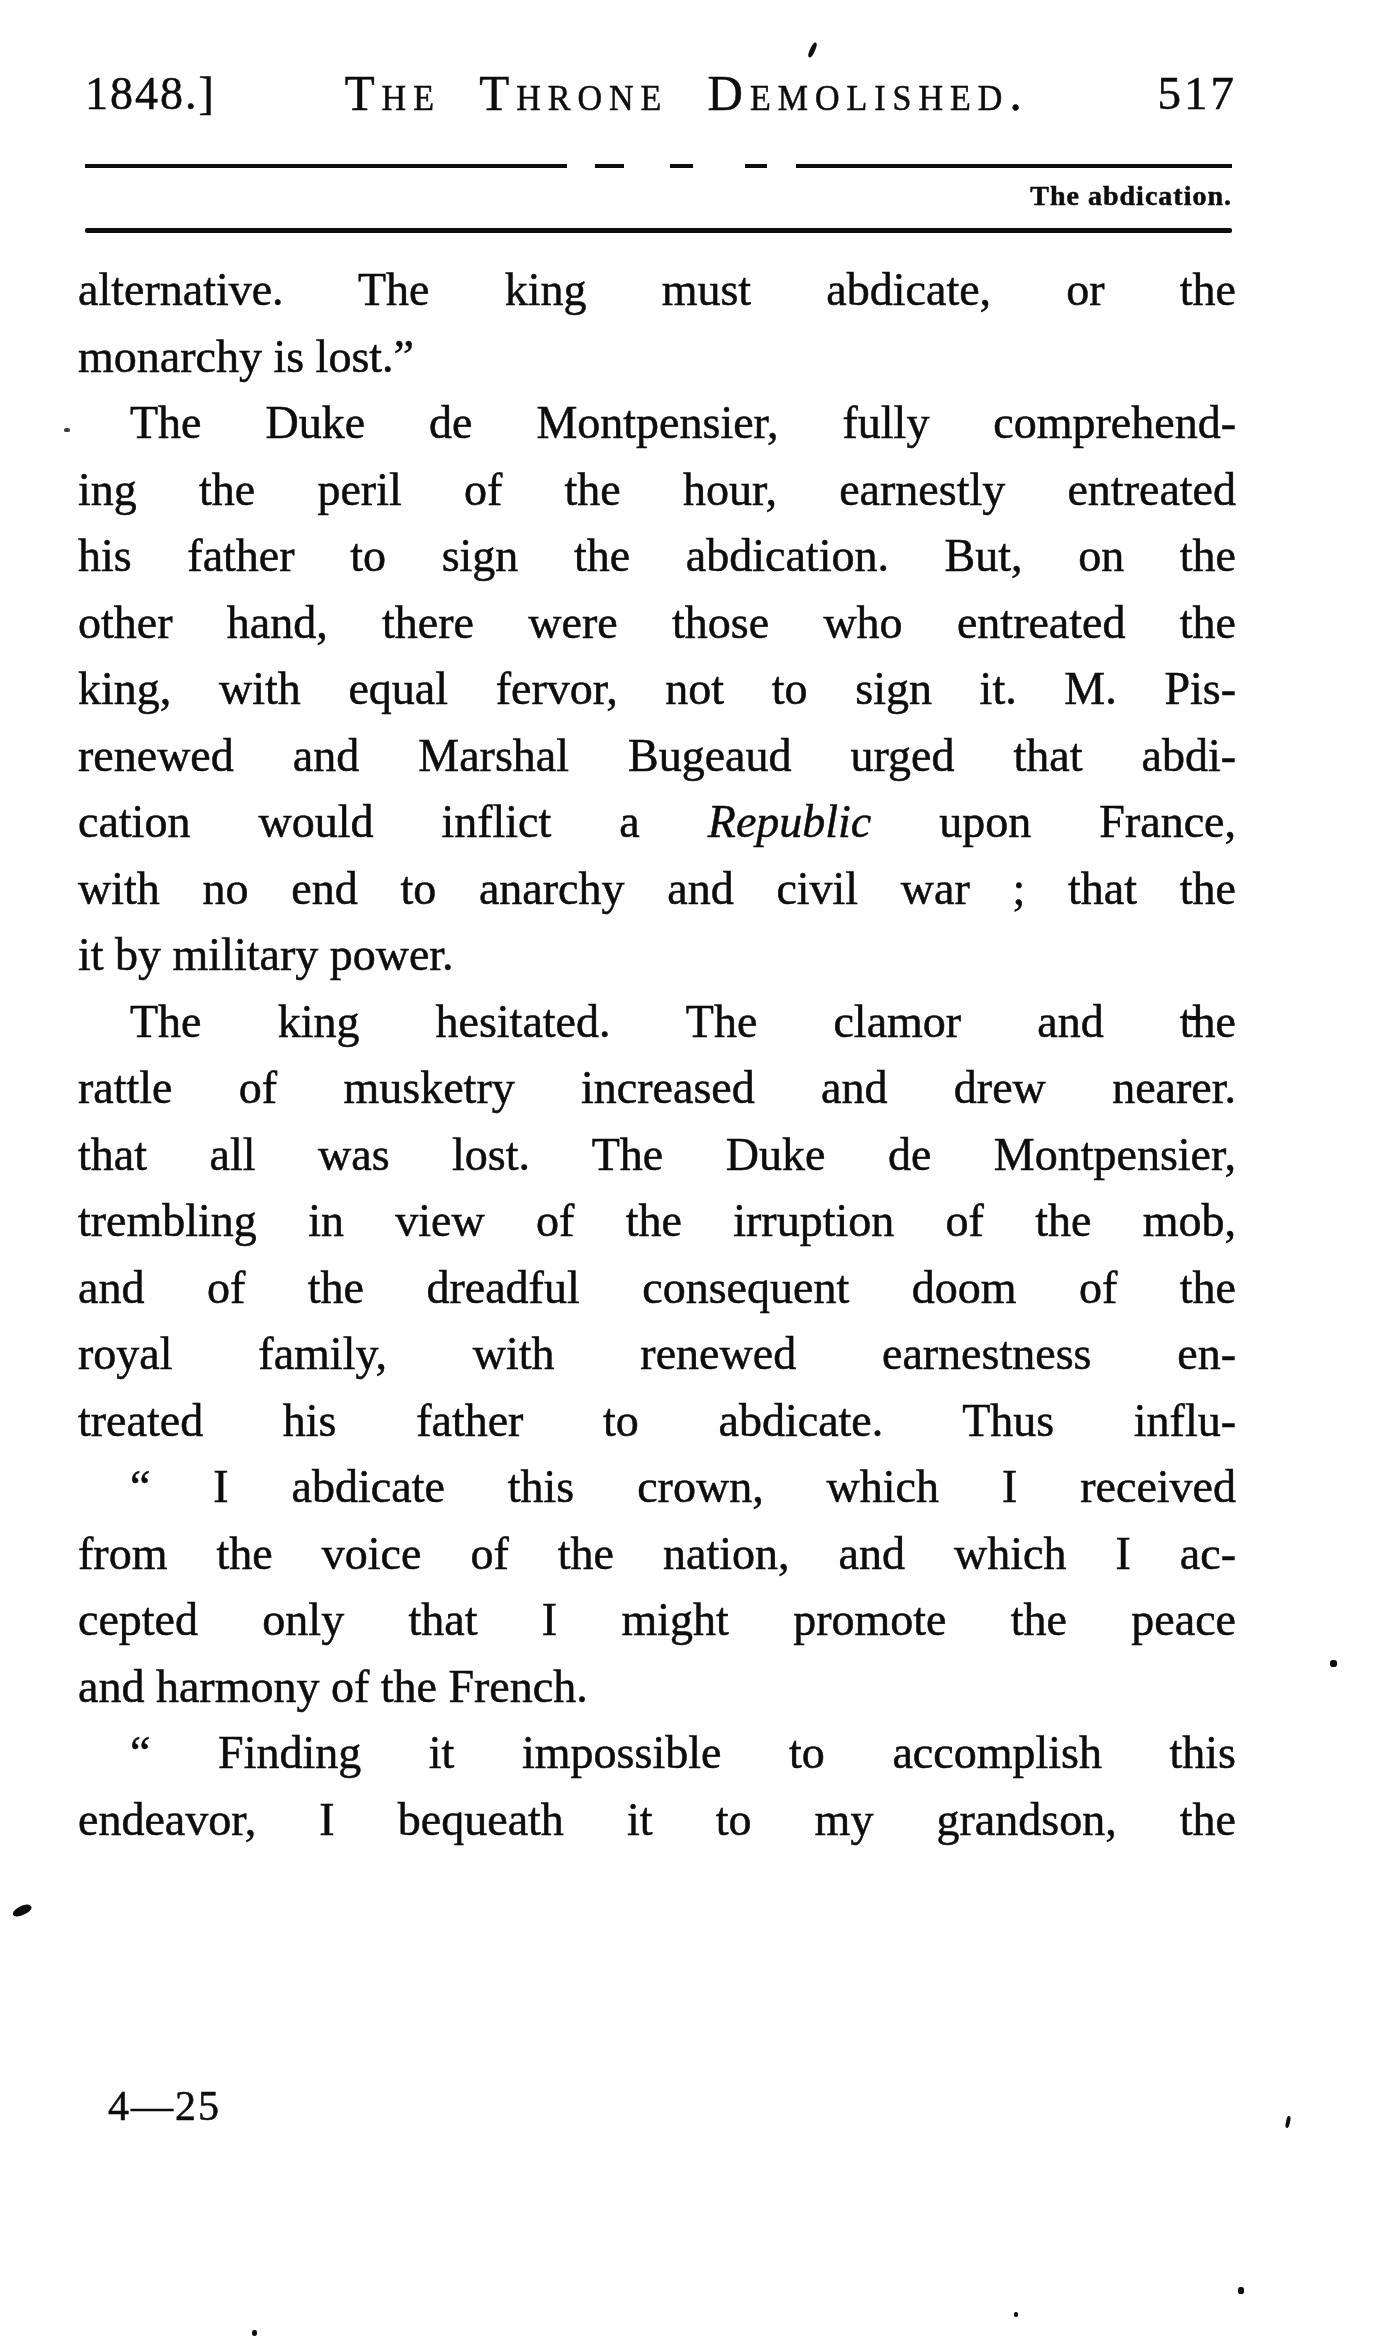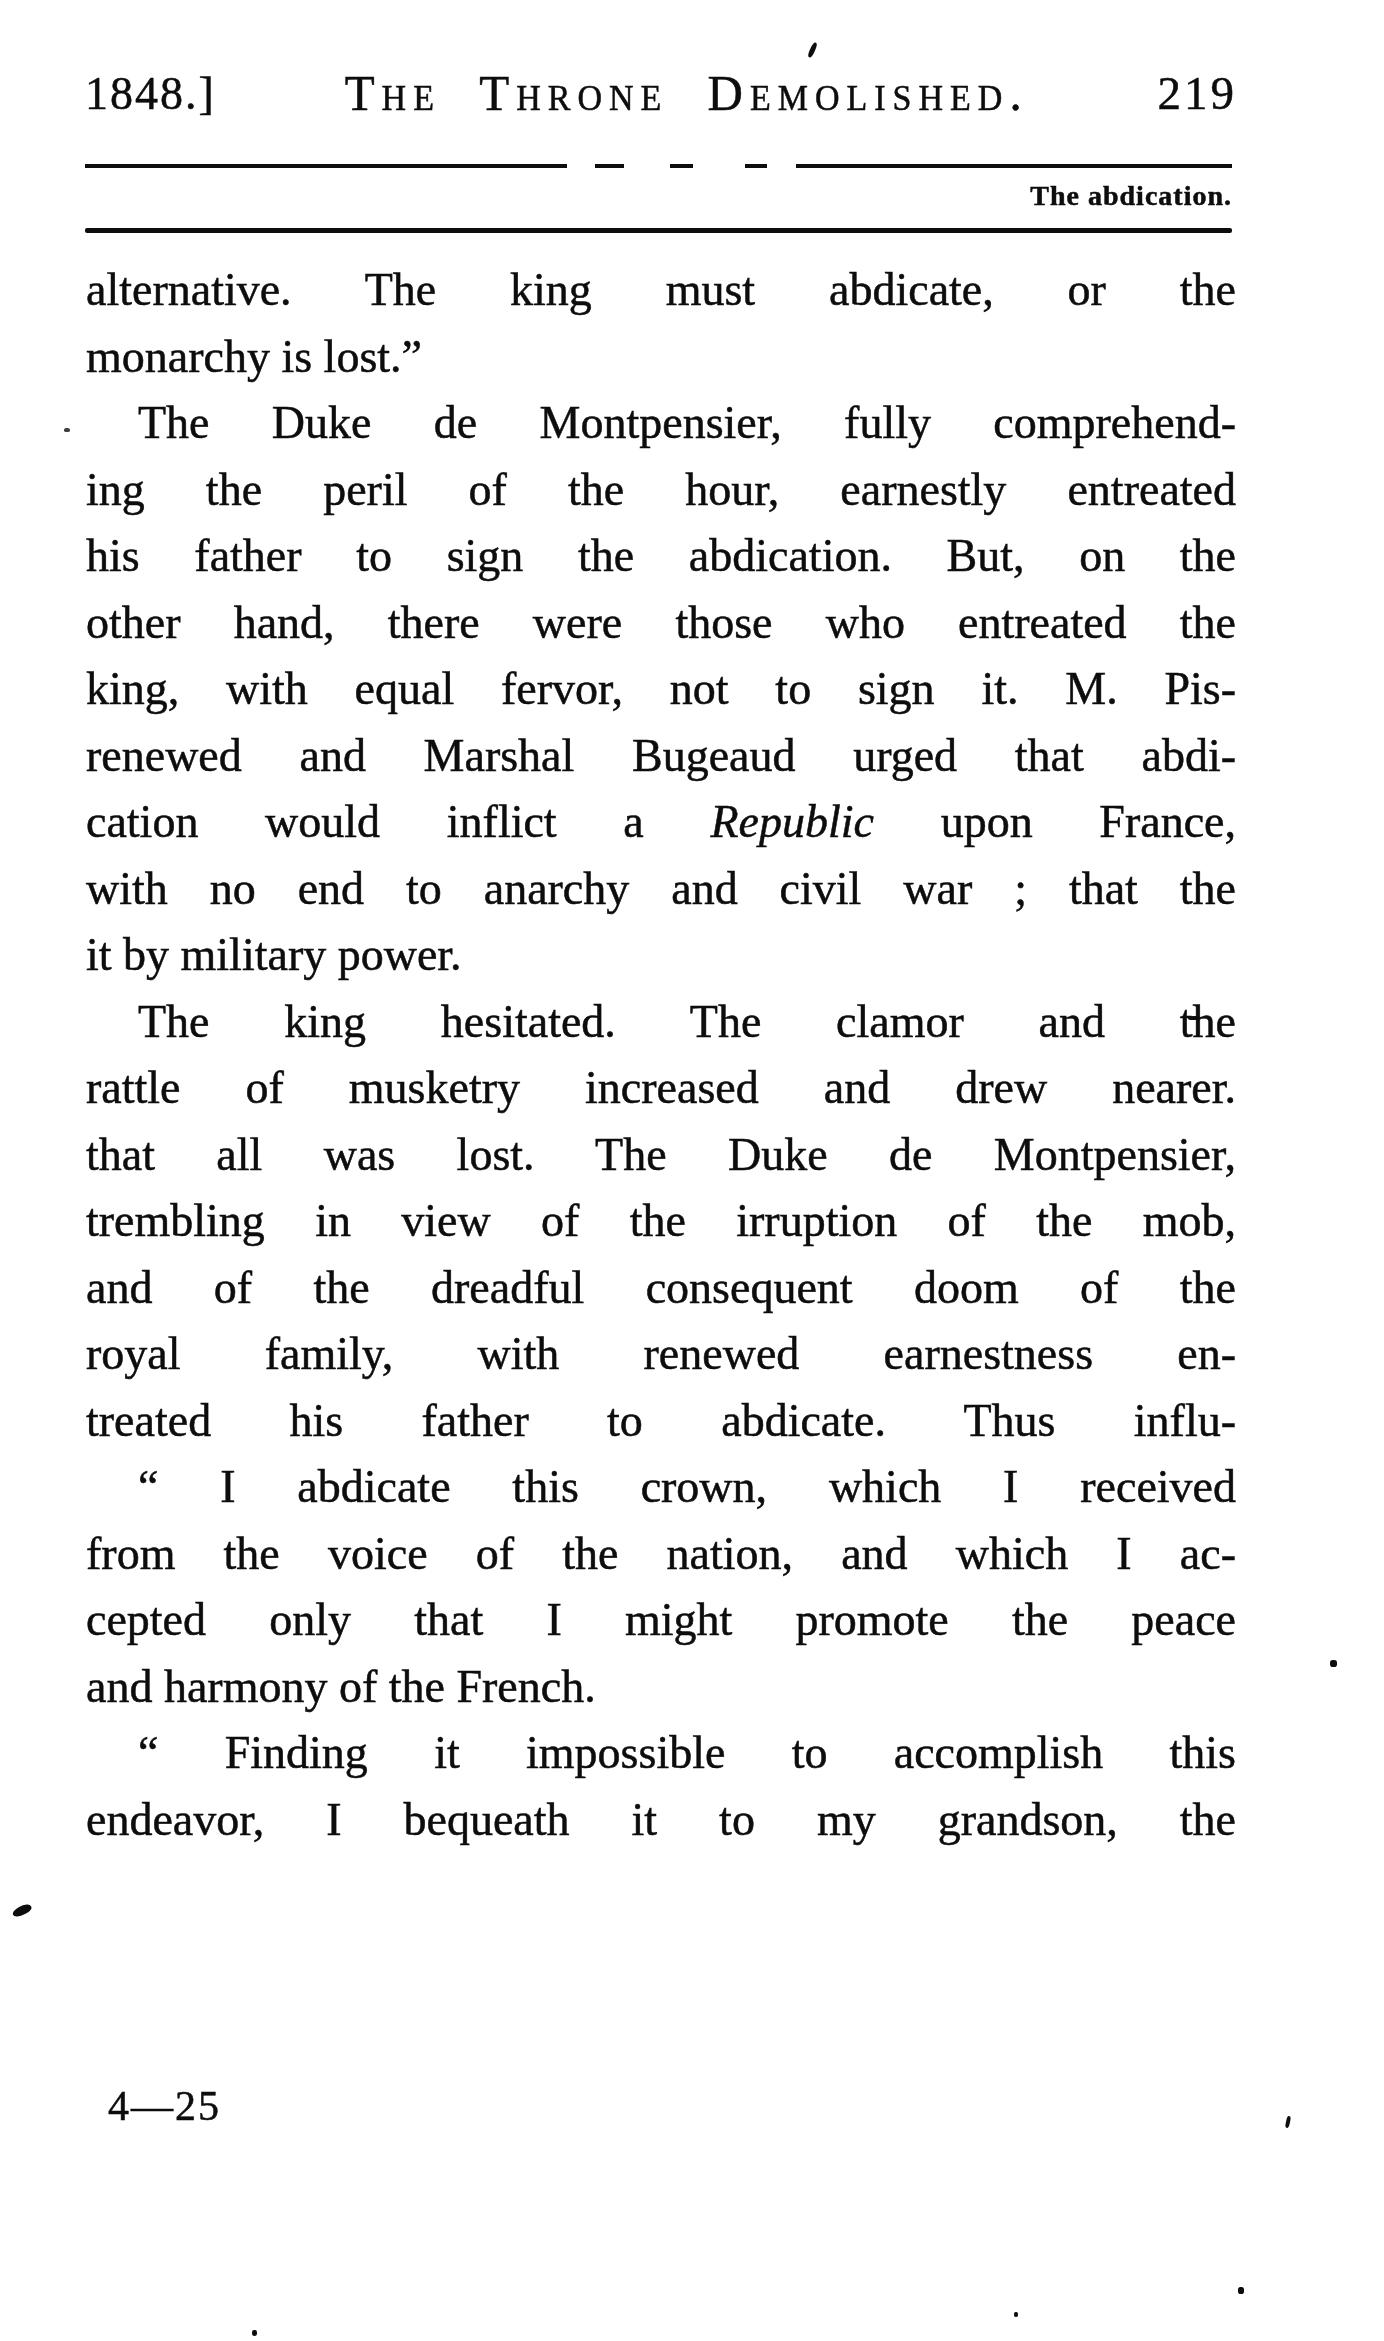--- a/index.html
+++ b/index.html
@@ -47,21 +47,21 @@
   .subhead{
     position:absolute; top:180px; left:85px; width:1147px;
     text-align:right; font-size:28px; font-weight:bold; letter-spacing:1px;
   }
 
   
   .body-col{
     position:absolute; top:257px; left:78px; width:1158px;
     font-size:46px; line-height:66.5px;
   }
-  .line{ white-space:normal;margin-left:8px; }
+  .line{ white-space:normal; }
   .line.j{ text-align:justify; text-align-last:justify; }
   .line.in{ text-indent:52px; }
   .line i{ font-style:italic; }
 
   
   .sig{ position:absolute; top:2082px; left:108px; font-size:42px; letter-spacing:2px; }
 
   
   .speck{ position:absolute; background:var(--ink); border-radius:40%; }
   .sp1{ left:810px; top:42px;  width:5px;  height:16px; transform:rotate(24deg); }
@@ -75,21 +75,21 @@
   .sp9{ left:64px;  top:428px;  width:6px;  height:4px; opacity:.8; }
 </style>
 </head>
 <body>
 
 <div class="page">
 
   <header class="hdr">
     <span class="hdr-year">1848.]</span>
     <span class="hdr-title">The Throne Demolished.</span>
-    <span class="hdr-page">219</span>
+    <span class="hdr-page">517</span>
   </header>
 
   <div class="rule rule-top"></div>
   <div class="subhead">The abdication.</div>
   <div class="rule rule-bottom"></div>
 
   <main class="body-col">
       <div class="line j"><span>alternative.  The king must abdicate, or the</span></div>
       <div class="line"><span>monarchy is lost.”</span></div>
       <div class="line j in"><span>The Duke de Montpensier, fully comprehend-</span></div>

